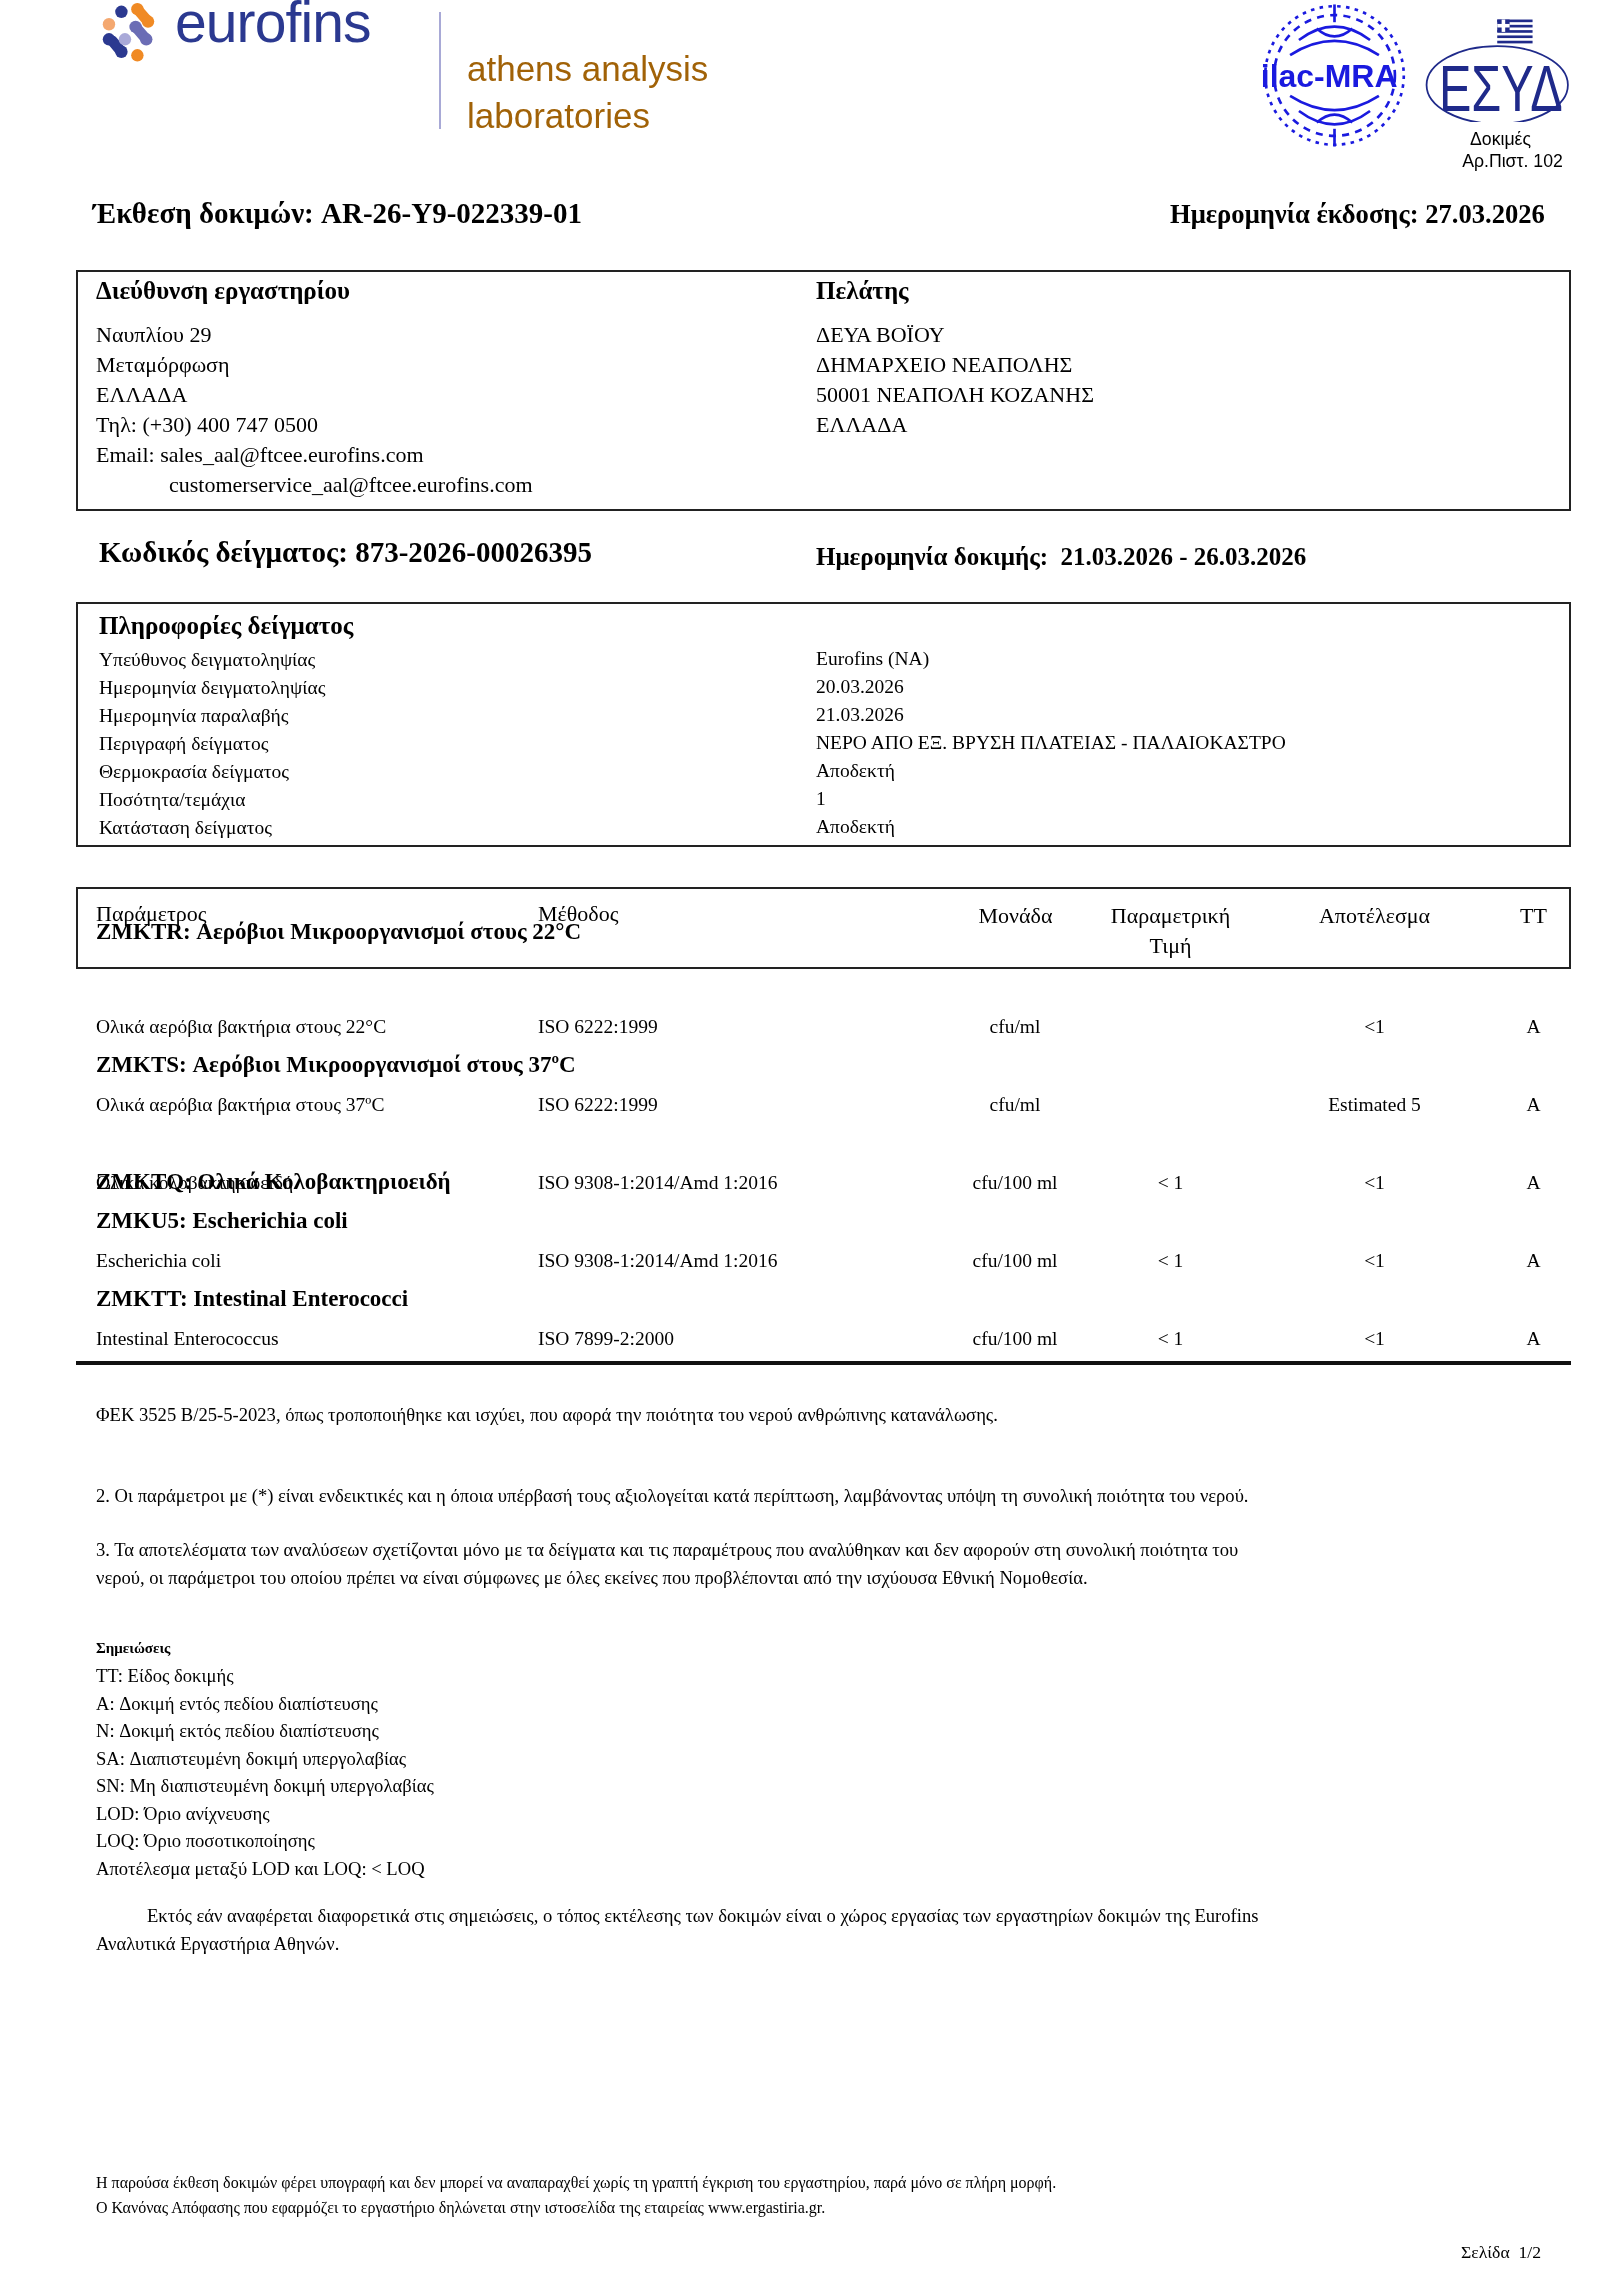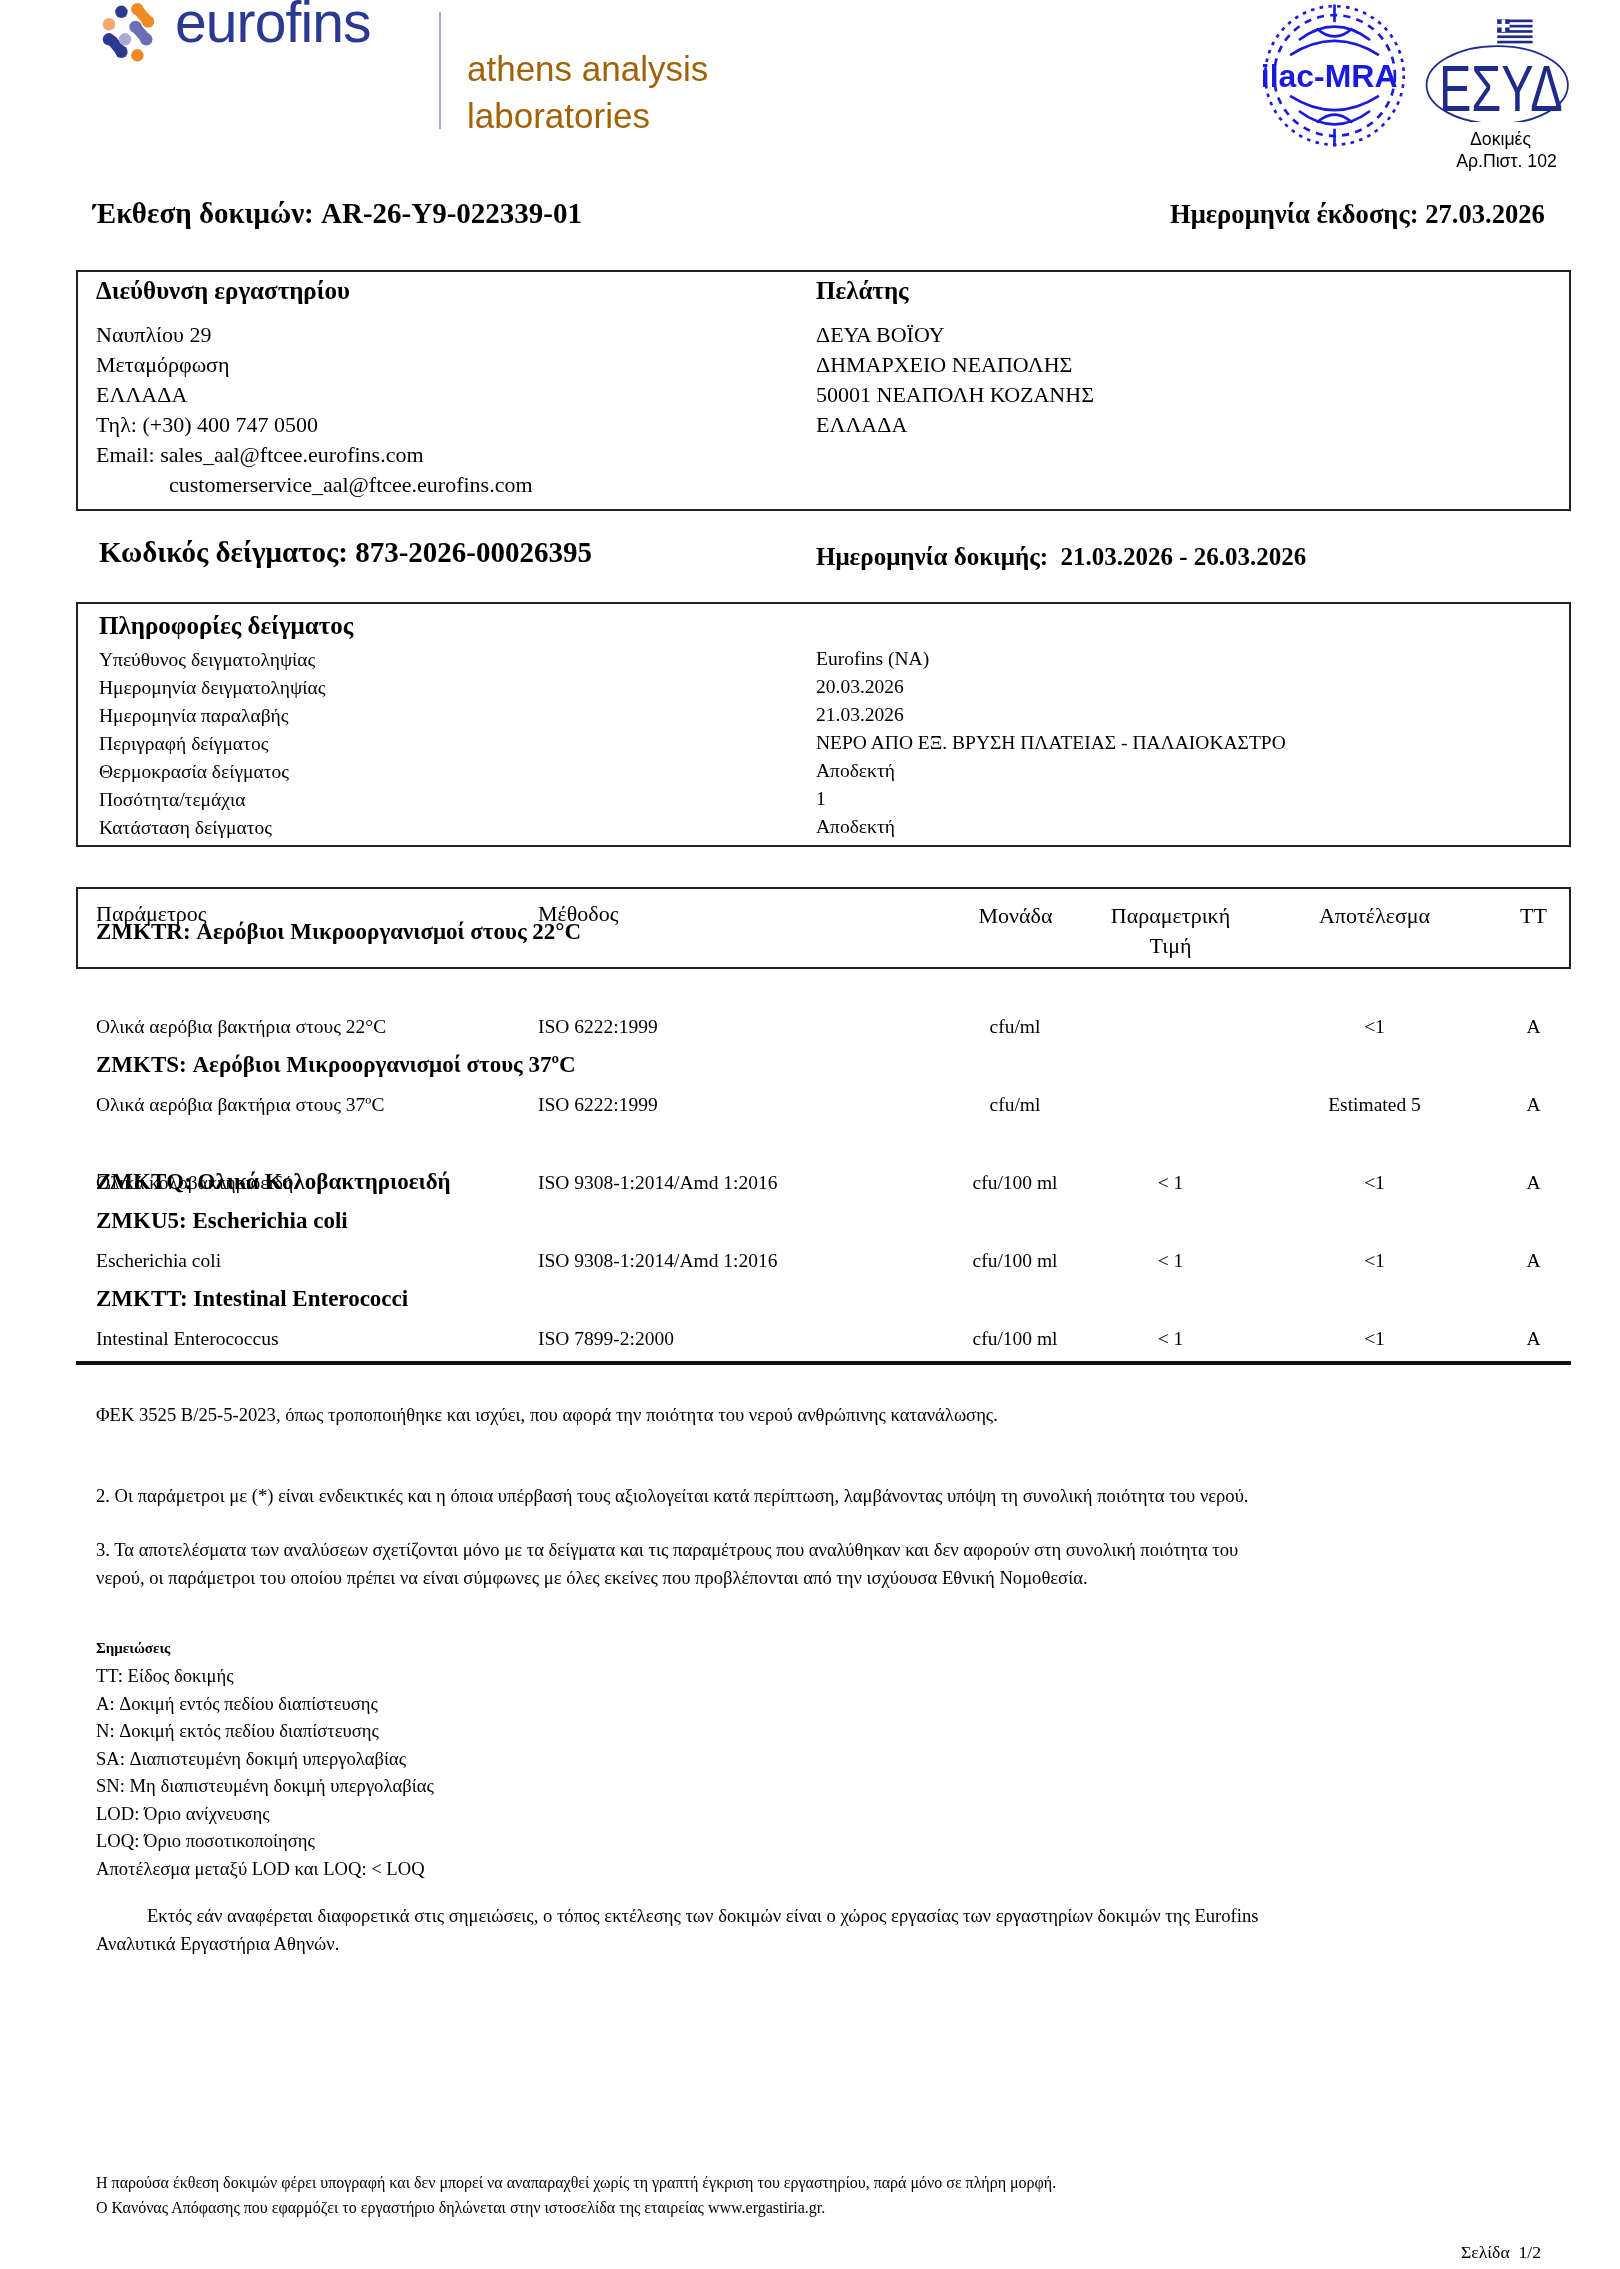--- a/index.html
+++ b/index.html
@@ -81,21 +81,21 @@
       <rect x="88" y="22" width="40" height="3" fill="#1f2a8a"></rect>
       <rect x="88" y="28" width="40" height="3" fill="#1f2a8a"></rect>
       <rect x="88" y="4" width="14" height="14" fill="#1f2a8a"></rect>
       <rect x="93" y="4" width="4" height="14" fill="#fff"></rect>
       <rect x="88" y="9" width="14" height="4" fill="#fff"></rect>
     </g>
     <ellipse cx="88" cy="78" rx="80" ry="44" fill="none" stroke="#1f2a8a" stroke-width="2"></ellipse>
     <text x="22" y="108" font-family="Liberation Sans, sans-serif" font-size="74" fill="#1f2a8a" textLength="140" lengthAdjust="spacingAndGlyphs">ΕΣΥΔ</text>
   </svg>
   <div class="abs sans" style="left:37px; top:113px; font-size:17.7px; text-align:center; width:89px;">Δοκιμές</div>
-  <div class="abs sans" style="left:23px; top:135px; font-size:17.7px; text-align:center; width:129px;">Αρ.Πιστ. 102</div>
+  <div class="abs sans" style="left:29px; top:135px; font-size:17.7px; text-align:center; width:129px;">Αρ.Πιστ. 102</div>
 </div>
 
 <div class="abs title-main" style="left:93px; top:197px;">Έκθεση δοκιμών: AR-26-Y9-022339-01</div>
 <div class="abs title-main" style="left:1170px; top:199px; font-size:26.6px;">Ημερομηνία έκδοσης: 27.03.2026</div>
 
 <div class="abs box" style="left:76px; top:270px; width:1495px; height:241px;"></div>
 
 <div class="abs box-head" style="left:96px; top:277px;">Διεύθυνση εργαστηρίου</div>
 <div class="abs" style="left:96px; top:320px;">
   <div class="addr-line">Ναυπλίου 29</div>

